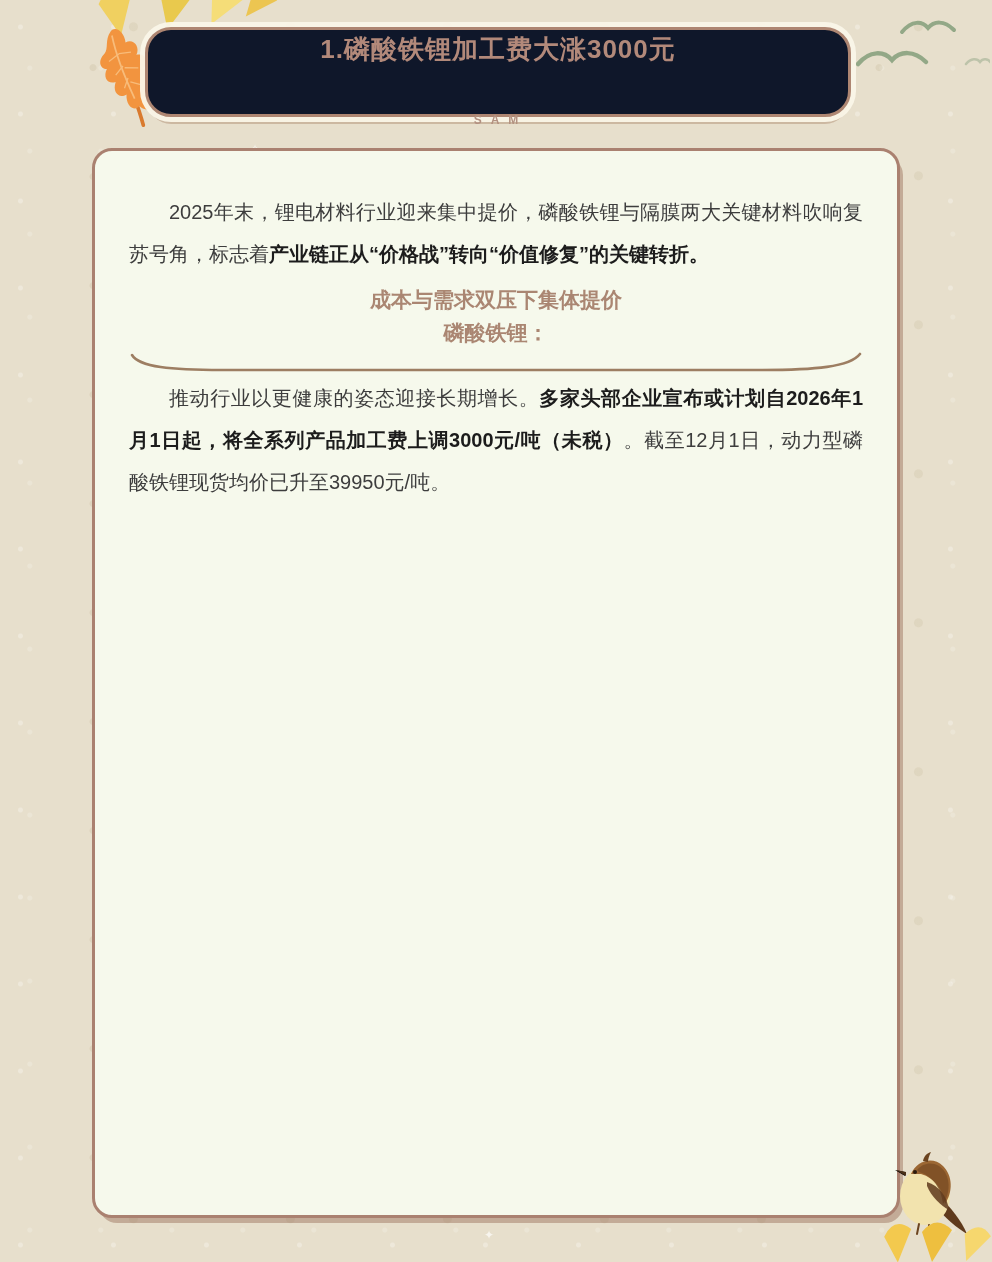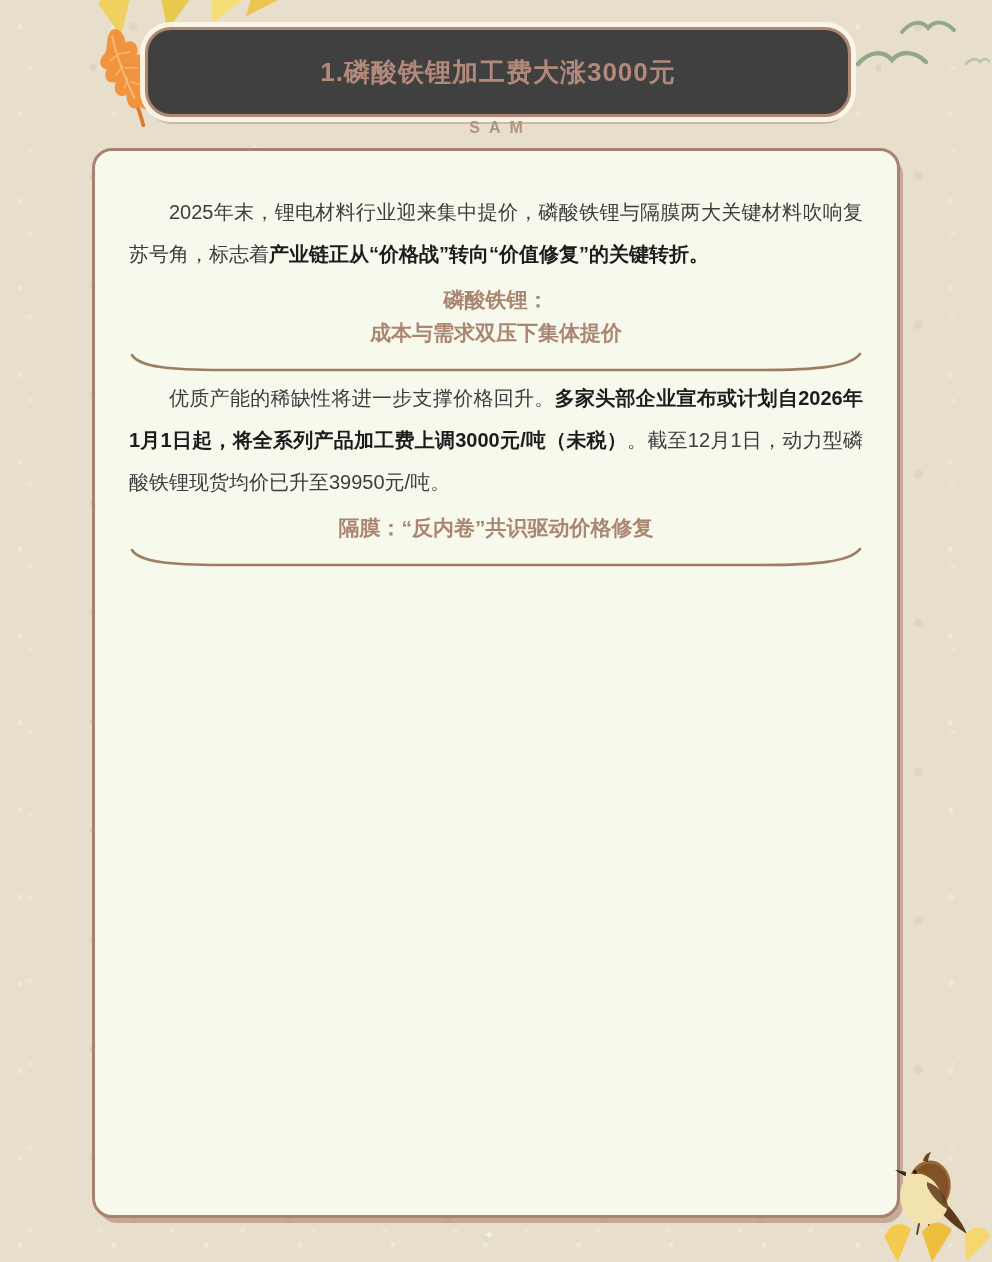--- a/index.html
+++ b/index.html
@@ -13,32 +13,32 @@
       radial-gradient(circle at 22% 31%, rgba(255,255,255,0.28) 0 2px, transparent 3px),
       radial-gradient(circle at 71% 62%, rgba(187,172,137,0.22) 0 3px, transparent 4px),
       radial-gradient(circle at 42% 82%, rgba(255,255,255,0.18) 0 2px, transparent 3px),
       radial-gradient(circle at 85% 18%, rgba(187,172,137,0.18) 0 4px, transparent 5px);
     background-size:93px 87px, 131px 109px, 71px 83px, 157px 149px;
   }
 
   
   .title-box{
     position:absolute;left:145px;top:27px;width:700px;height:84px;
-    background:#404040;
+    background:#0f172a;
     border:3px solid #ae8672;border-radius:26px;
     box-shadow:0 0 0 5px rgba(250,246,232,0.95), 0 10px 0 -3px rgba(165,125,98,0.40);
-    display:flex;flex-direction:column;justify-content:center;
+    display:flex;flex-direction:row;justify-content:center;
   }
   .title-line{
     text-align:center;font-weight:bold;font-size:26px;line-height:39px;
     color:#b2897a;letter-spacing:1px;
   }
   .byline{
-    position:absolute;left:0;top:119px;width:100%;
-    text-align:center;font-weight:bold;font-size:16px;
+    position:absolute;left:0;top:113px;width:100%;
+    text-align:center;font-weight:bold;font-size:12px;
     letter-spacing:9px;text-indent:9px;color:#b39181;
   }
 
   
   .card{
     position:absolute;left:92px;top:148px;width:808px;height:1070px;
     box-sizing:border-box;
     background:#f6f9ec;
     border:3px solid #aa8170;border-radius:20px;
     box-shadow:5px 7px 0 -2px rgba(150,108,86,0.45);
@@ -94,33 +94,27 @@
 
 <div class="title-box">
   <div class="title-line">1.磷酸铁锂加工费大涨3000元</div>
 </div>
 <div class="byline">SAM</div>
 
 <div class="card">
   <div>
       <p class="para"><span>2025年末，锂电材料行业迎来集中提价，磷酸铁锂与隔膜两大关键材料吹响复苏号角，标志着</span><span class="bold">产业链正从“价格战”转向“价值修复”的关键转折。</span></p>
       <div class="section-heading">
+        <div class="sh-line">成本与需求双压下集体提价</div>
         <div class="sh-line">磷酸铁锂：</div>
-        <div class="sh-line">成本与需求双压下集体提价</div>
   <svg class="sh-swoosh" viewBox="0 0 728 22" preserveAspectRatio="none">
     <path d="M3 4 C10 16 42 19 92 19 L628 19 C680 19 715 16 725 3" fill="none" stroke="#9d7e62" stroke-width="2.6" stroke-linecap="round"></path>
   </svg>
 </div>
-      <p class="para"><span>优质产能的稀缺性将进一步支撑价格回升。</span><span class="bold">多家头部企业宣布或计划自2026年1月1日起，将全系列产品加工费上调3000元/吨（未税）</span><span>。截至12月1日，动力型磷酸铁锂现货均价已升至39950元/吨。</span></p>
-      <div class="section-heading">
-        <div class="sh-line">隔膜：“反内卷”共识驱动价格修复</div>
-  <svg class="sh-swoosh" viewBox="0 0 728 22" preserveAspectRatio="none">
-    <path d="M3 4 C10 16 42 19 92 19 L628 19 C680 19 715 16 725 3" fill="none" stroke="#9d7e62" stroke-width="2.6" stroke-linecap="round"></path>
-  </svg>
-</div>
+      <p class="para"><span>推动行业以更健康的姿态迎接长期增长。</span><span class="bold">多家头部企业宣布或计划自2026年1月1日起，将全系列产品加工费上调3000元/吨（未税）</span><span>。截至12月1日，动力型磷酸铁锂现货均价已升至39950元/吨。</span></p>
     </div>
 </div>
 
 <svg class="decor" style="left:893px;top:1130px;width:94px;height:110px;" viewBox="0 0 94 110">
 
   <path d="M46 66 C58 78 68 90 74 104 C64 98 52 88 42 76 Z" fill="#5f3a1c"></path>
 
   <ellipse cx="32" cy="66" rx="25" ry="29" fill="#f2e3ae"></ellipse>
 
   <path d="M18 44 C24 30 40 26 50 36 C60 46 60 62 52 74 C50 60 42 48 28 44 Z" fill="#9c6733"></path>

